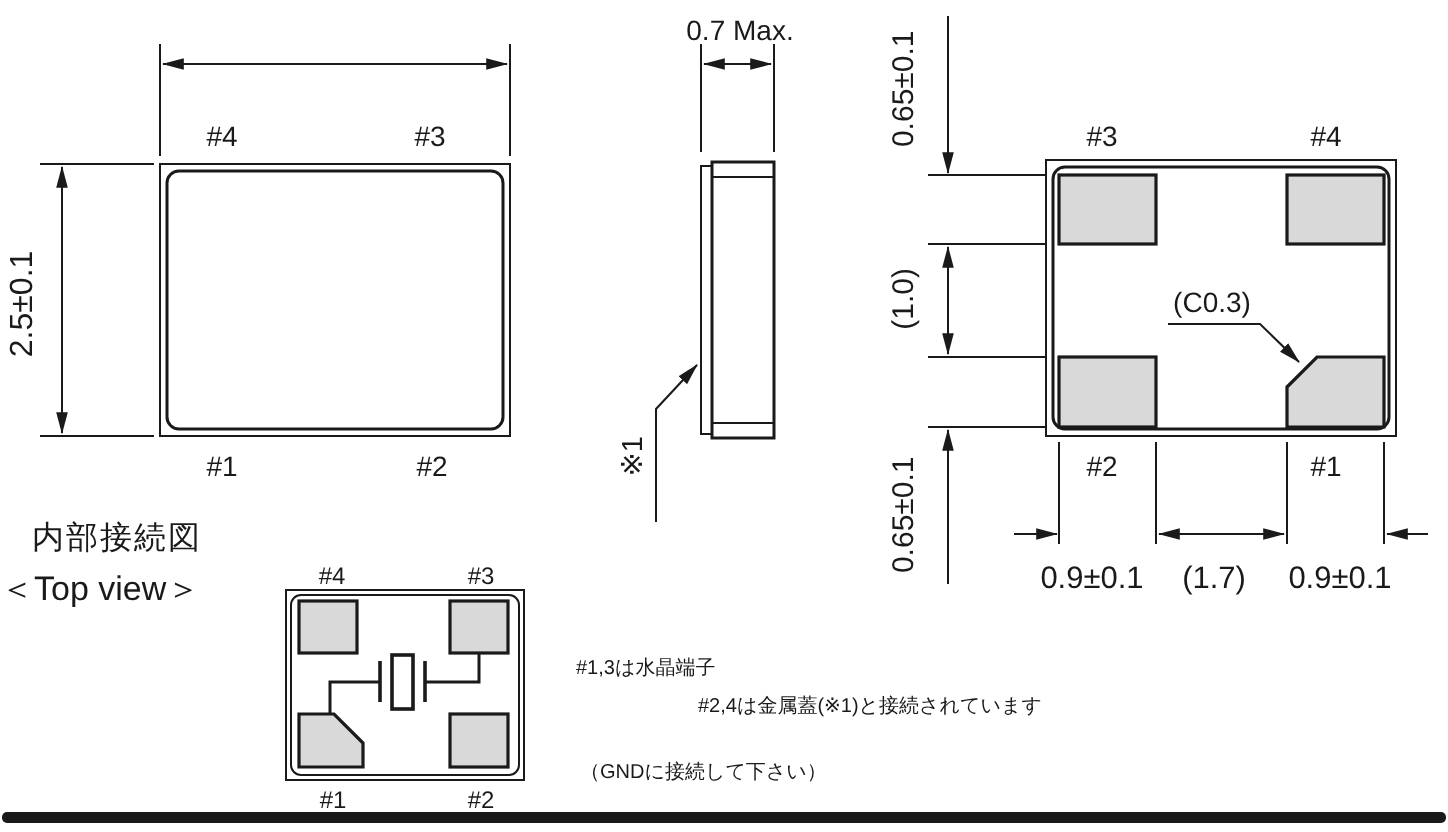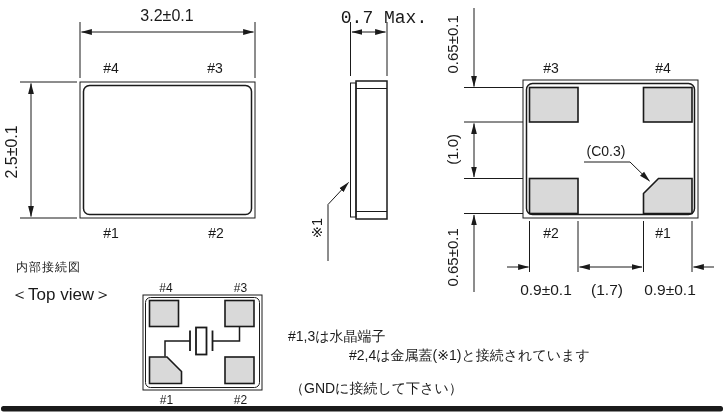--- a/index.html
+++ b/index.html
@@ -12,22 +12,22 @@
   .ln15{stroke:#1a1a1a;stroke-width:1.5;fill:none;}
   .ln2{stroke:#1a1a1a;stroke-width:1.8;fill:none;}
   .pad{fill:#d9d9d9;stroke:#1a1a1a;stroke-width:1.6;}
   .t{position:absolute;white-space:nowrap;line-height:1.12;color:#1a1a1a;}
   .ctr{text-align:center;}
   .rot{transform:rotate(-90deg);}
   .dim{font-size:16px;}
   .dimS{font-size:15px;}
   .padlbl{font-size:14px;}
   .padlblS{font-size:12px;}
-  .note{font-size:14px;text-align:right;}
-  .title{font-size:12px;letter-spacing:1px;}
+  .note{font-size:10px;text-align:right;}
+  .title{font-size:16px;letter-spacing:1px;}
   .subtitle{font-size:17px;}
 </style>
 </head>
 <body>
 
 <div id="canvas">
 
   <svg id="art" width="724" height="416" viewBox="0 0 724 416">
     <defs>
       <marker id="ah" markerUnits="userSpaceOnUse" viewBox="0 0 11 7" markerWidth="11" markerHeight="7" refX="10.4" refY="3.5" orient="auto-start-reverse">
@@ -87,44 +87,43 @@
 
       <path class="ln15" d="M165,356.5 L165,341 L190,341 M212.5,341 L239.5,341 L239.5,327"></path>
       <line x1="190" y1="330.5" x2="190" y2="351" class="ln2"></line>
       <line x1="212.5" y1="330.5" x2="212.5" y2="351" class="ln2"></line>
       <rect x="196" y="327.5" width="10.5" height="27" fill="#ffffff" class="ln2"></rect>
     </g>
 
     <rect x="1" y="406" width="722" height="5.5" rx="2.5" fill="#1a1a1a"></rect>
   </svg>
 
-  <div class="t dim ctr" style="left:117px;top:7px;width:100px;">3.2±0.1</div>
   <div class="t dim ctr rot" style="left:-38px;top:143px;width:100px;">2.5±0.1</div>
   <div class="t padlbl ctr" style="left:91px;top:61px;width:40px;">#4</div>
   <div class="t padlbl ctr" style="left:195px;top:61px;width:40px;">#3</div>
   <div class="t padlbl ctr" style="left:91px;top:226px;width:40px;">#1</div>
   <div class="t padlbl ctr" style="left:196px;top:226px;width:40px;">#2</div>
 
-  <div class="t ctr" style="left:334px;top:8px;width:100px;font-size:18px;font-family:Liberation Mono, monospace;">0.7 Max.</div>
+  <div class="t ctr" style="left:320px;top:8px;width:100px;font-size:14px;">0.7 Max.</div>
   <div class="t ctr rot" style="left:295.5px;top:219.5px;width:42px;font-size:14.5px;">※1</div>
 
   <div class="t padlbl ctr" style="left:531px;top:61px;width:40px;">#3</div>
   <div class="t padlbl ctr" style="left:643px;top:61px;width:40px;">#4</div>
   <div class="t padlbl ctr" style="left:531px;top:226px;width:40px;">#2</div>
   <div class="t padlbl ctr" style="left:643px;top:226px;width:40px;">#1</div>
   <div class="t ctr" style="left:566px;top:144px;width:80px;font-size:14px;">(C0.3)</div>
   <div class="t dimS ctr rot" style="left:397.5px;top:36px;width:110px;">0.65±0.1</div>
   <div class="t dimS ctr rot" style="left:397.5px;top:141px;width:110px;">(1.0)</div>
   <div class="t dimS ctr rot" style="left:397.5px;top:249px;width:110px;">0.65±0.1</div>
   <div class="t ctr" style="left:506px;top:281px;width:80px;font-size:15.5px;">0.9±0.1</div>
   <div class="t ctr" style="left:577px;top:281px;width:60px;font-size:15.5px;">(1.7)</div>
   <div class="t ctr" style="left:630px;top:281px;width:80px;font-size:15.5px;">0.9±0.1</div>
 
   <div class="t title" style="left:16px;top:261px;">内部接続図</div>
-  <div class="t subtitle" style="left:11px;top:285px;">＜Top view＞</div>
+  <div class="t subtitle" style="left:0;top:285px;">＜Top view＞</div>
   <div class="t padlblS ctr" style="left:146px;top:281.5px;width:40px;">#4</div>
   <div class="t padlblS ctr" style="left:220.5px;top:281.5px;width:40px;">#3</div>
   <div class="t padlblS ctr" style="left:146.5px;top:393.5px;width:40px;">#1</div>
   <div class="t padlblS ctr" style="left:220.5px;top:393.5px;width:40px;">#2</div>
 
   <div class="t note" style="left:288px;top:329px;">#1,3は水晶端子</div>
   <div class="t note" style="left:304px;top:347.5px;margin-left:45px;">#2,4は金属蓋(※1)と接続されています</div>
   <div class="t note" style="left:290px;top:366px;margin-top:15px;">（GNDに接続して下さい）</div>
 
 </div>

